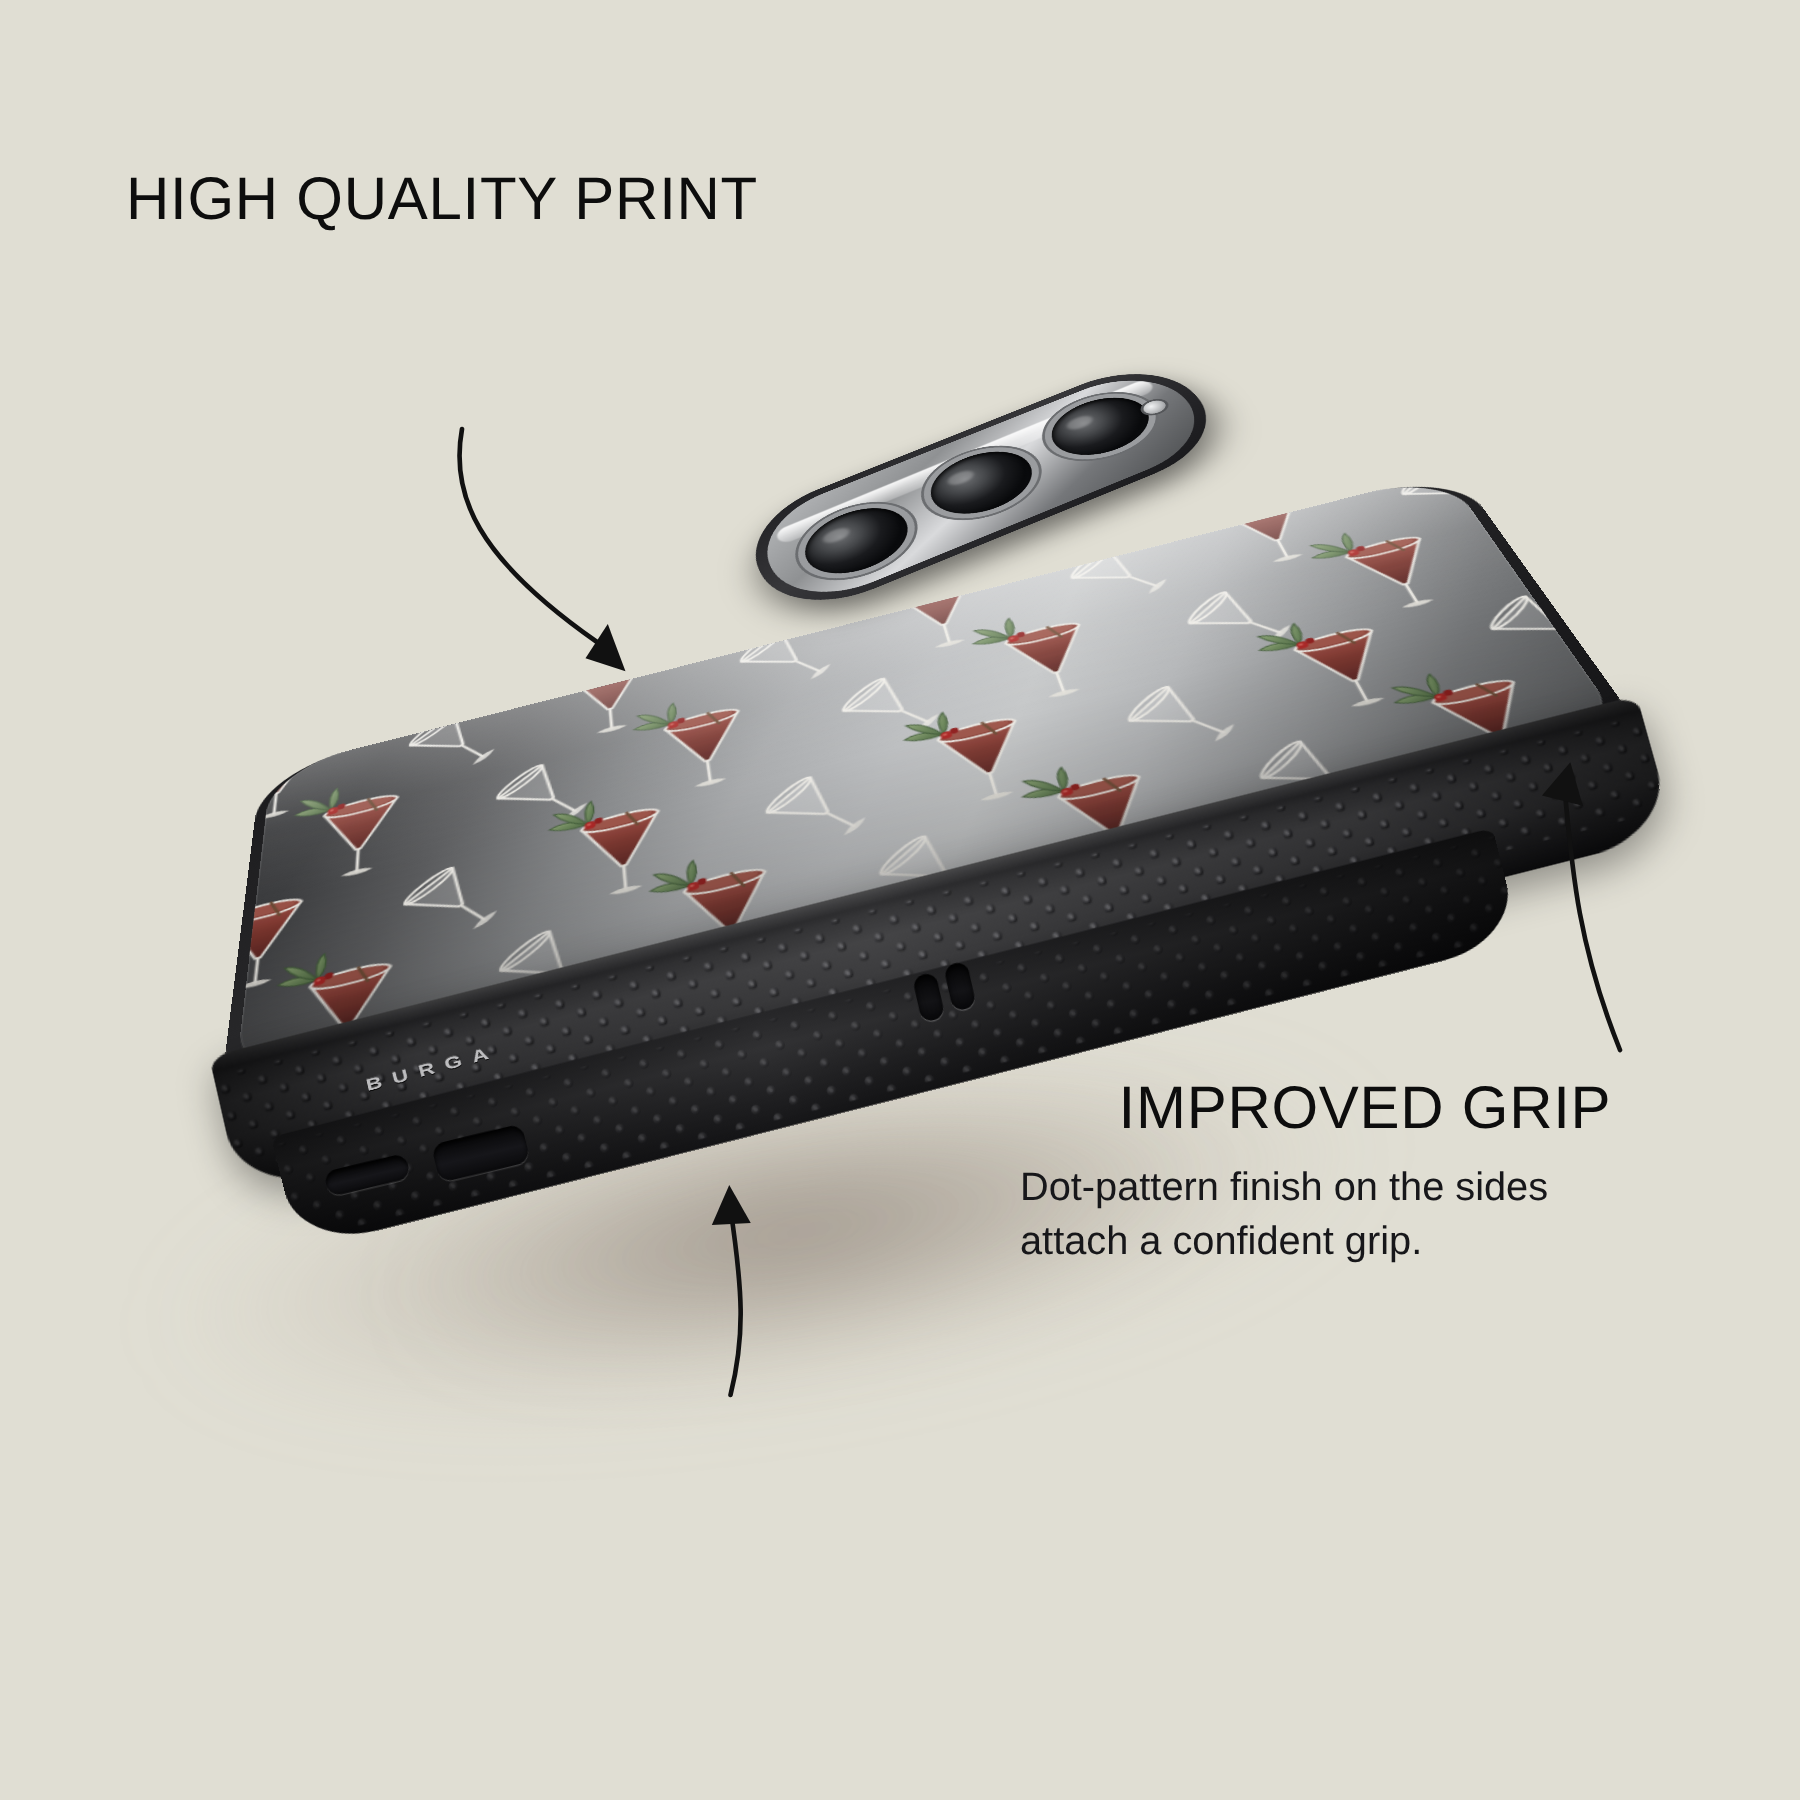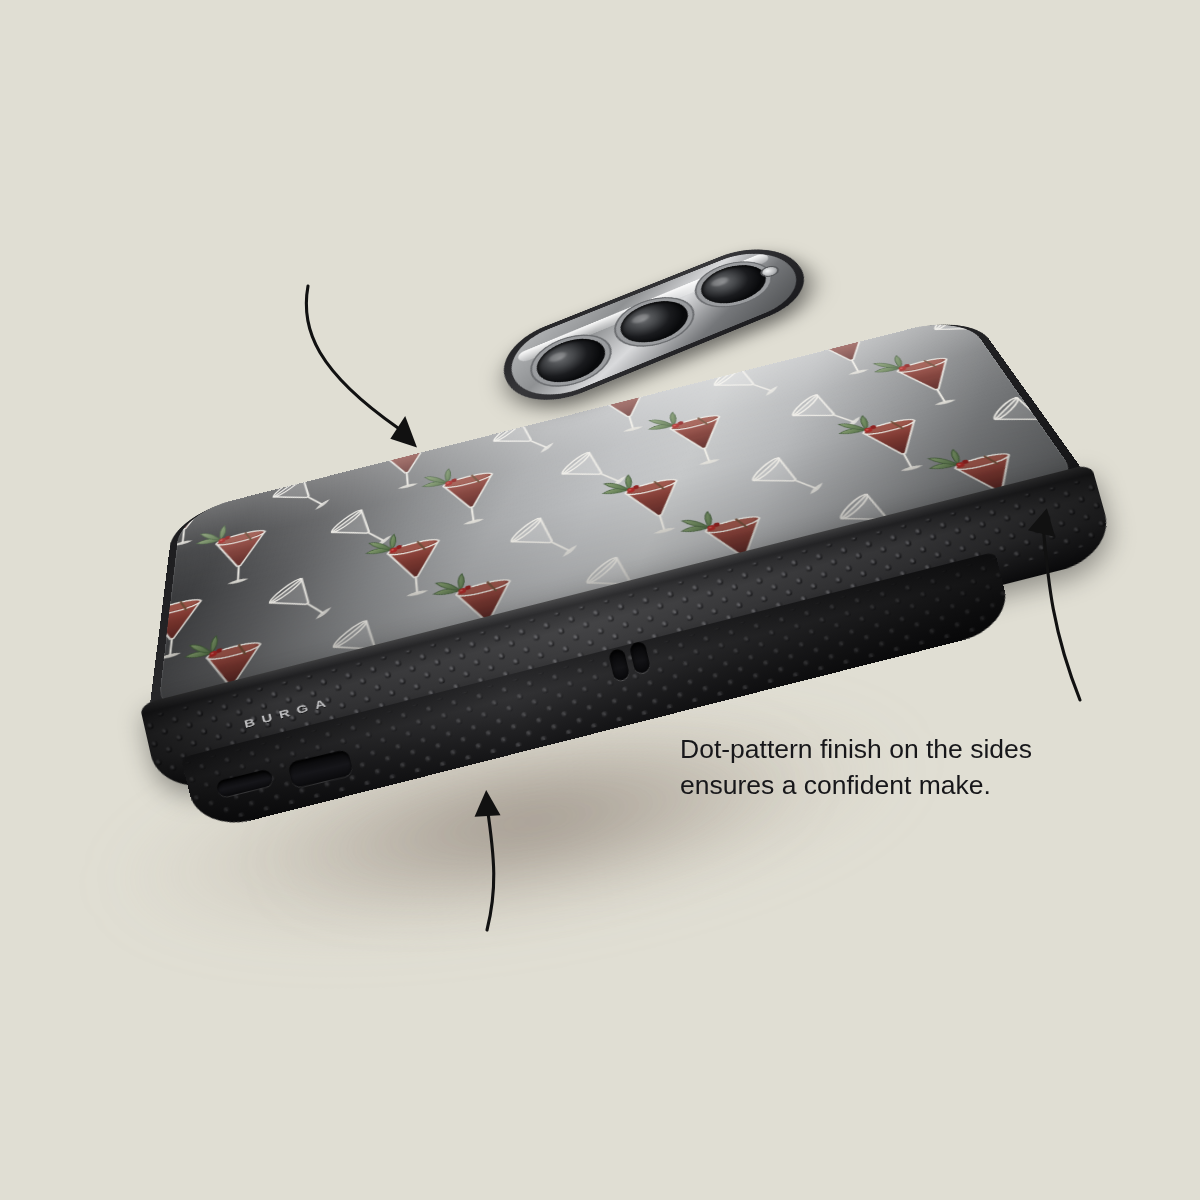--- a/index.html
+++ b/index.html
@@ -355,23 +355,25 @@
       <path d="M308,286 C300,330 318,372 398,428"></path>
       <path d="M1080,700 C1052,630 1048,580 1043,525"></path>
       <path d="M487,930 C497,890 495,860 487,806"></path>
     </g>
     <polygon points="400,417 420,444 392,443" fill="#111111" transform="rotate(16 406,435)"></polygon>
     <polygon points="1043,508 1058,534 1030,534" fill="#111111" transform="rotate(14 1044,524)"></polygon>
     <polygon points="487,790 500,816 474,816" fill="#111111" transform="rotate(-3 487,806)"></polygon>
   </svg>
 
   <div class="feature" id="f-print">
+    <div class="headline">HIGH QUALITY PRINT</div>
   </div>
 
   <div class="feature" id="f-grip">
+    <div class="headline">IMPROVED GRIP</div>
     <div class="body">
       <span>Dot-pattern finish on the sides</span>
-      <span>ensures a confident make.</span>
+      <span>attach a confident grip.</span>
     </div>
   </div>
 
 
 </div>
 
 </body></html>

